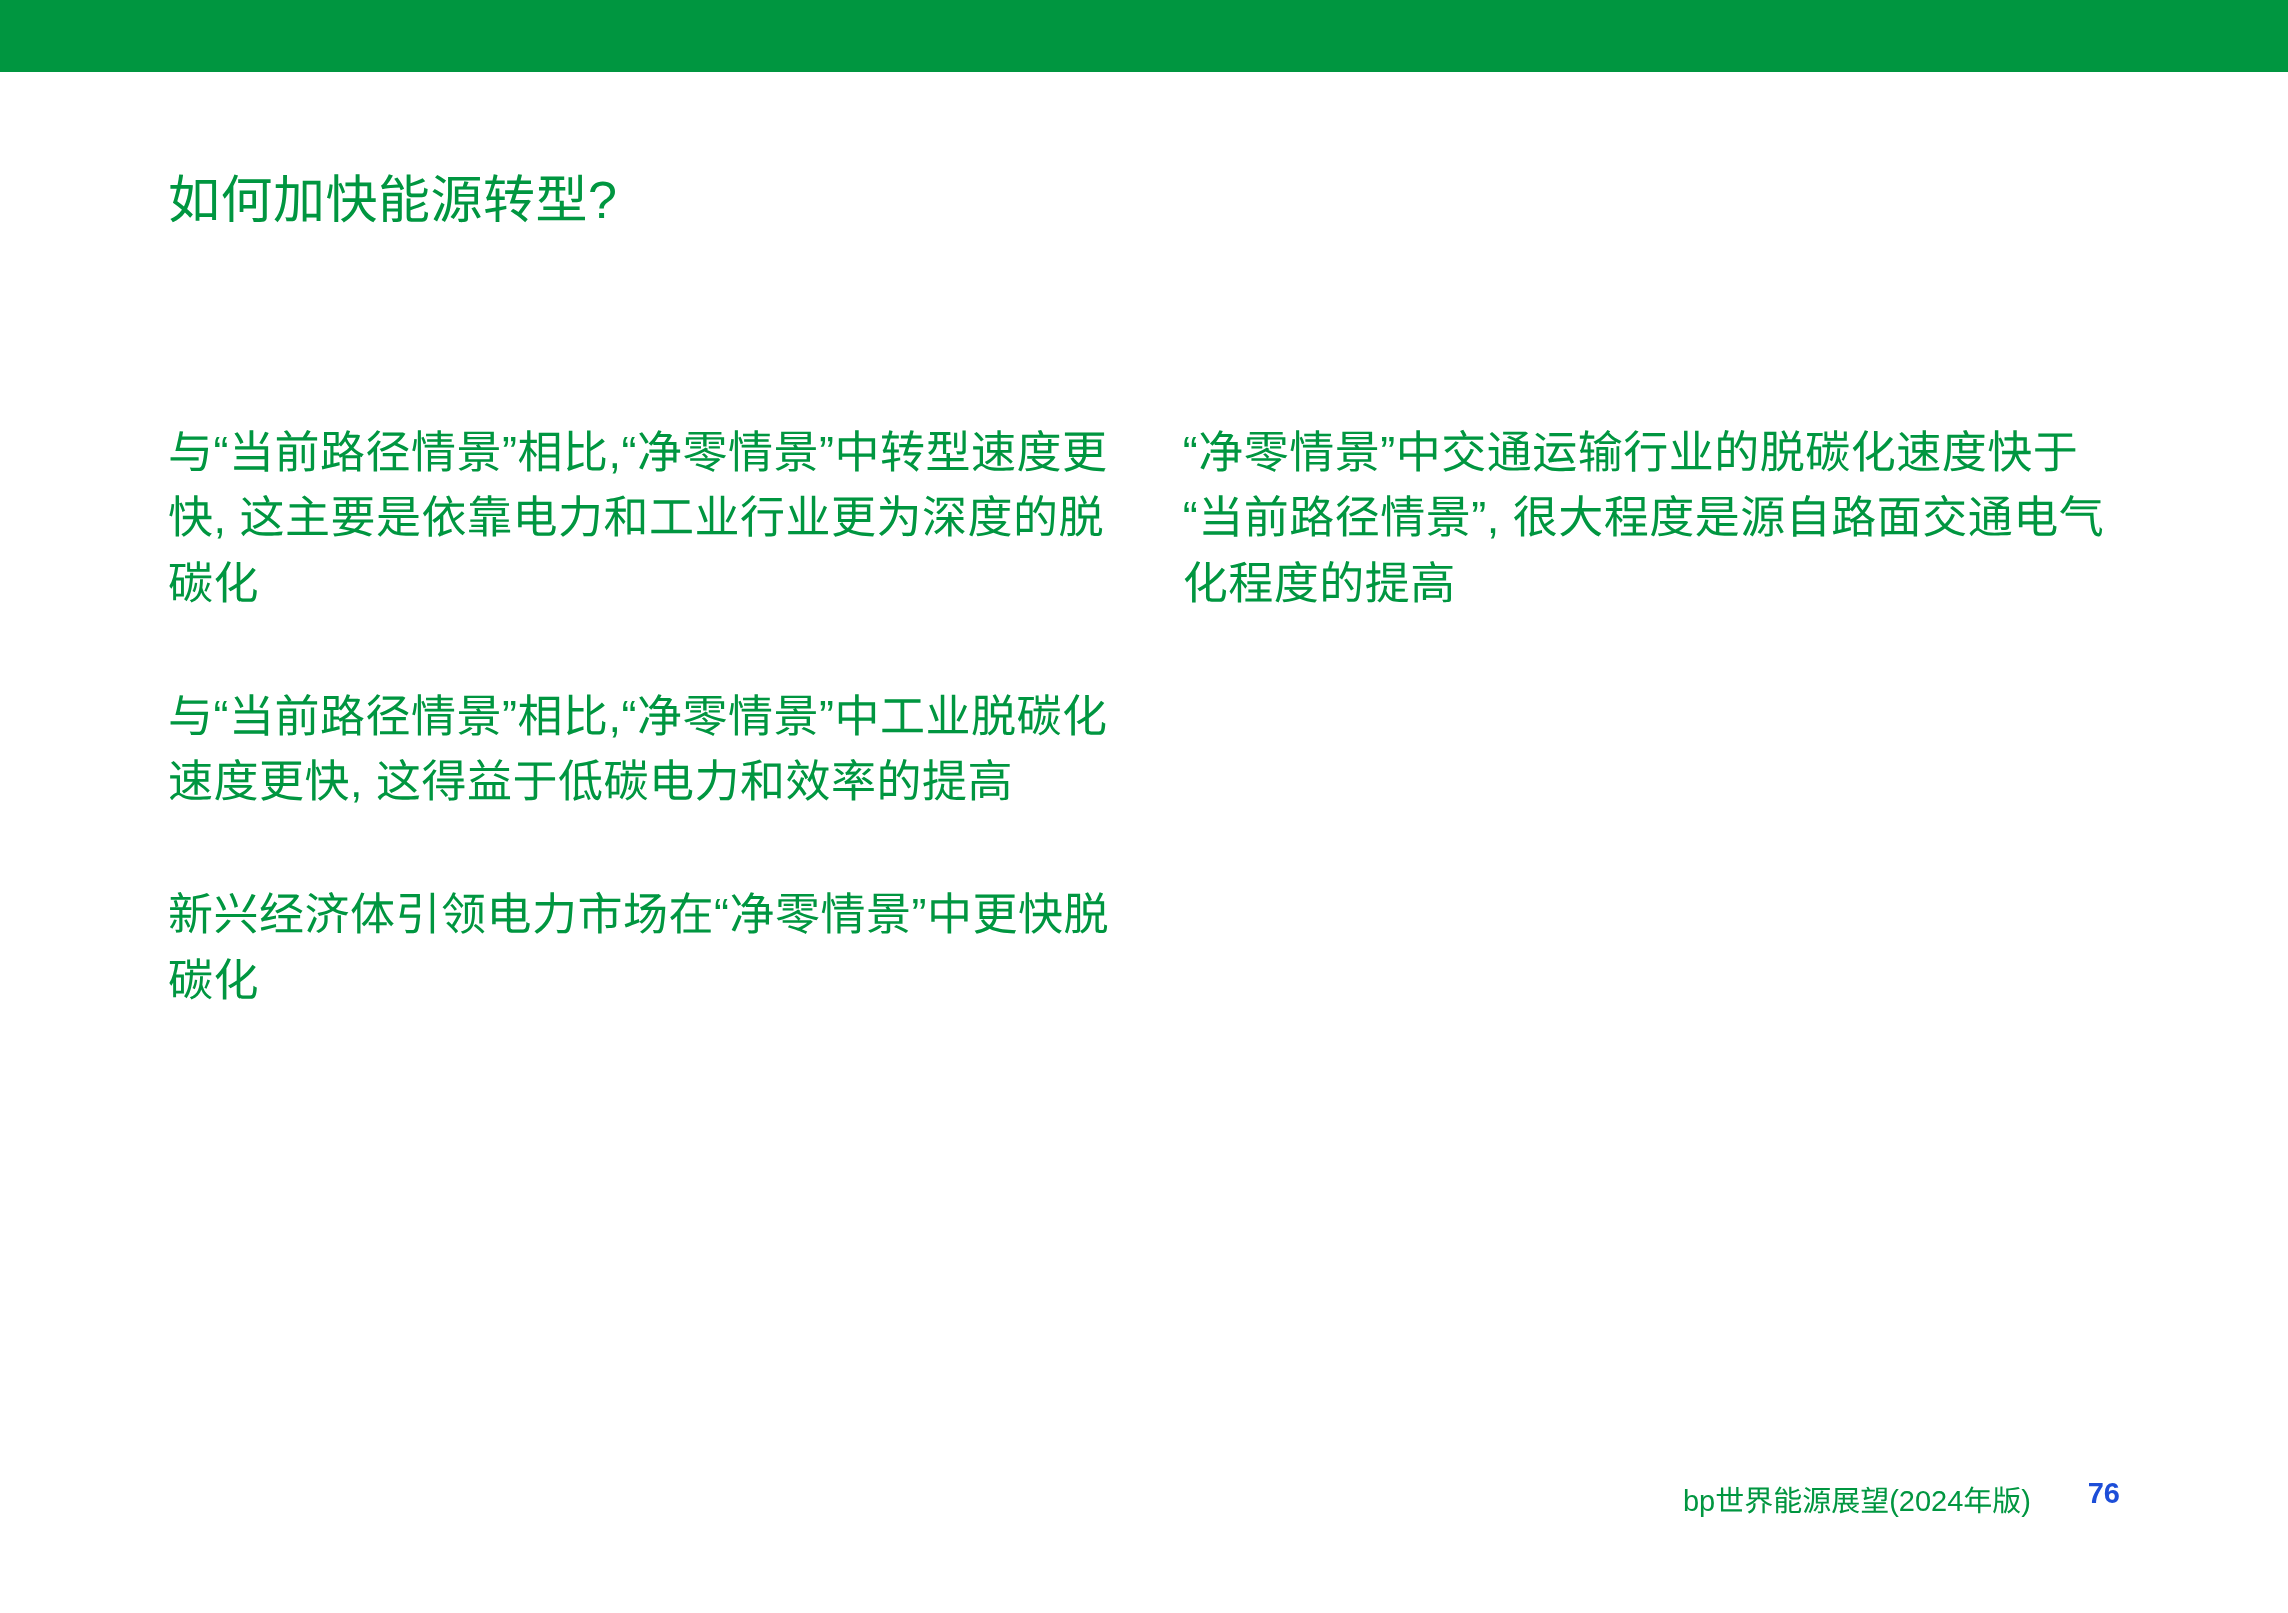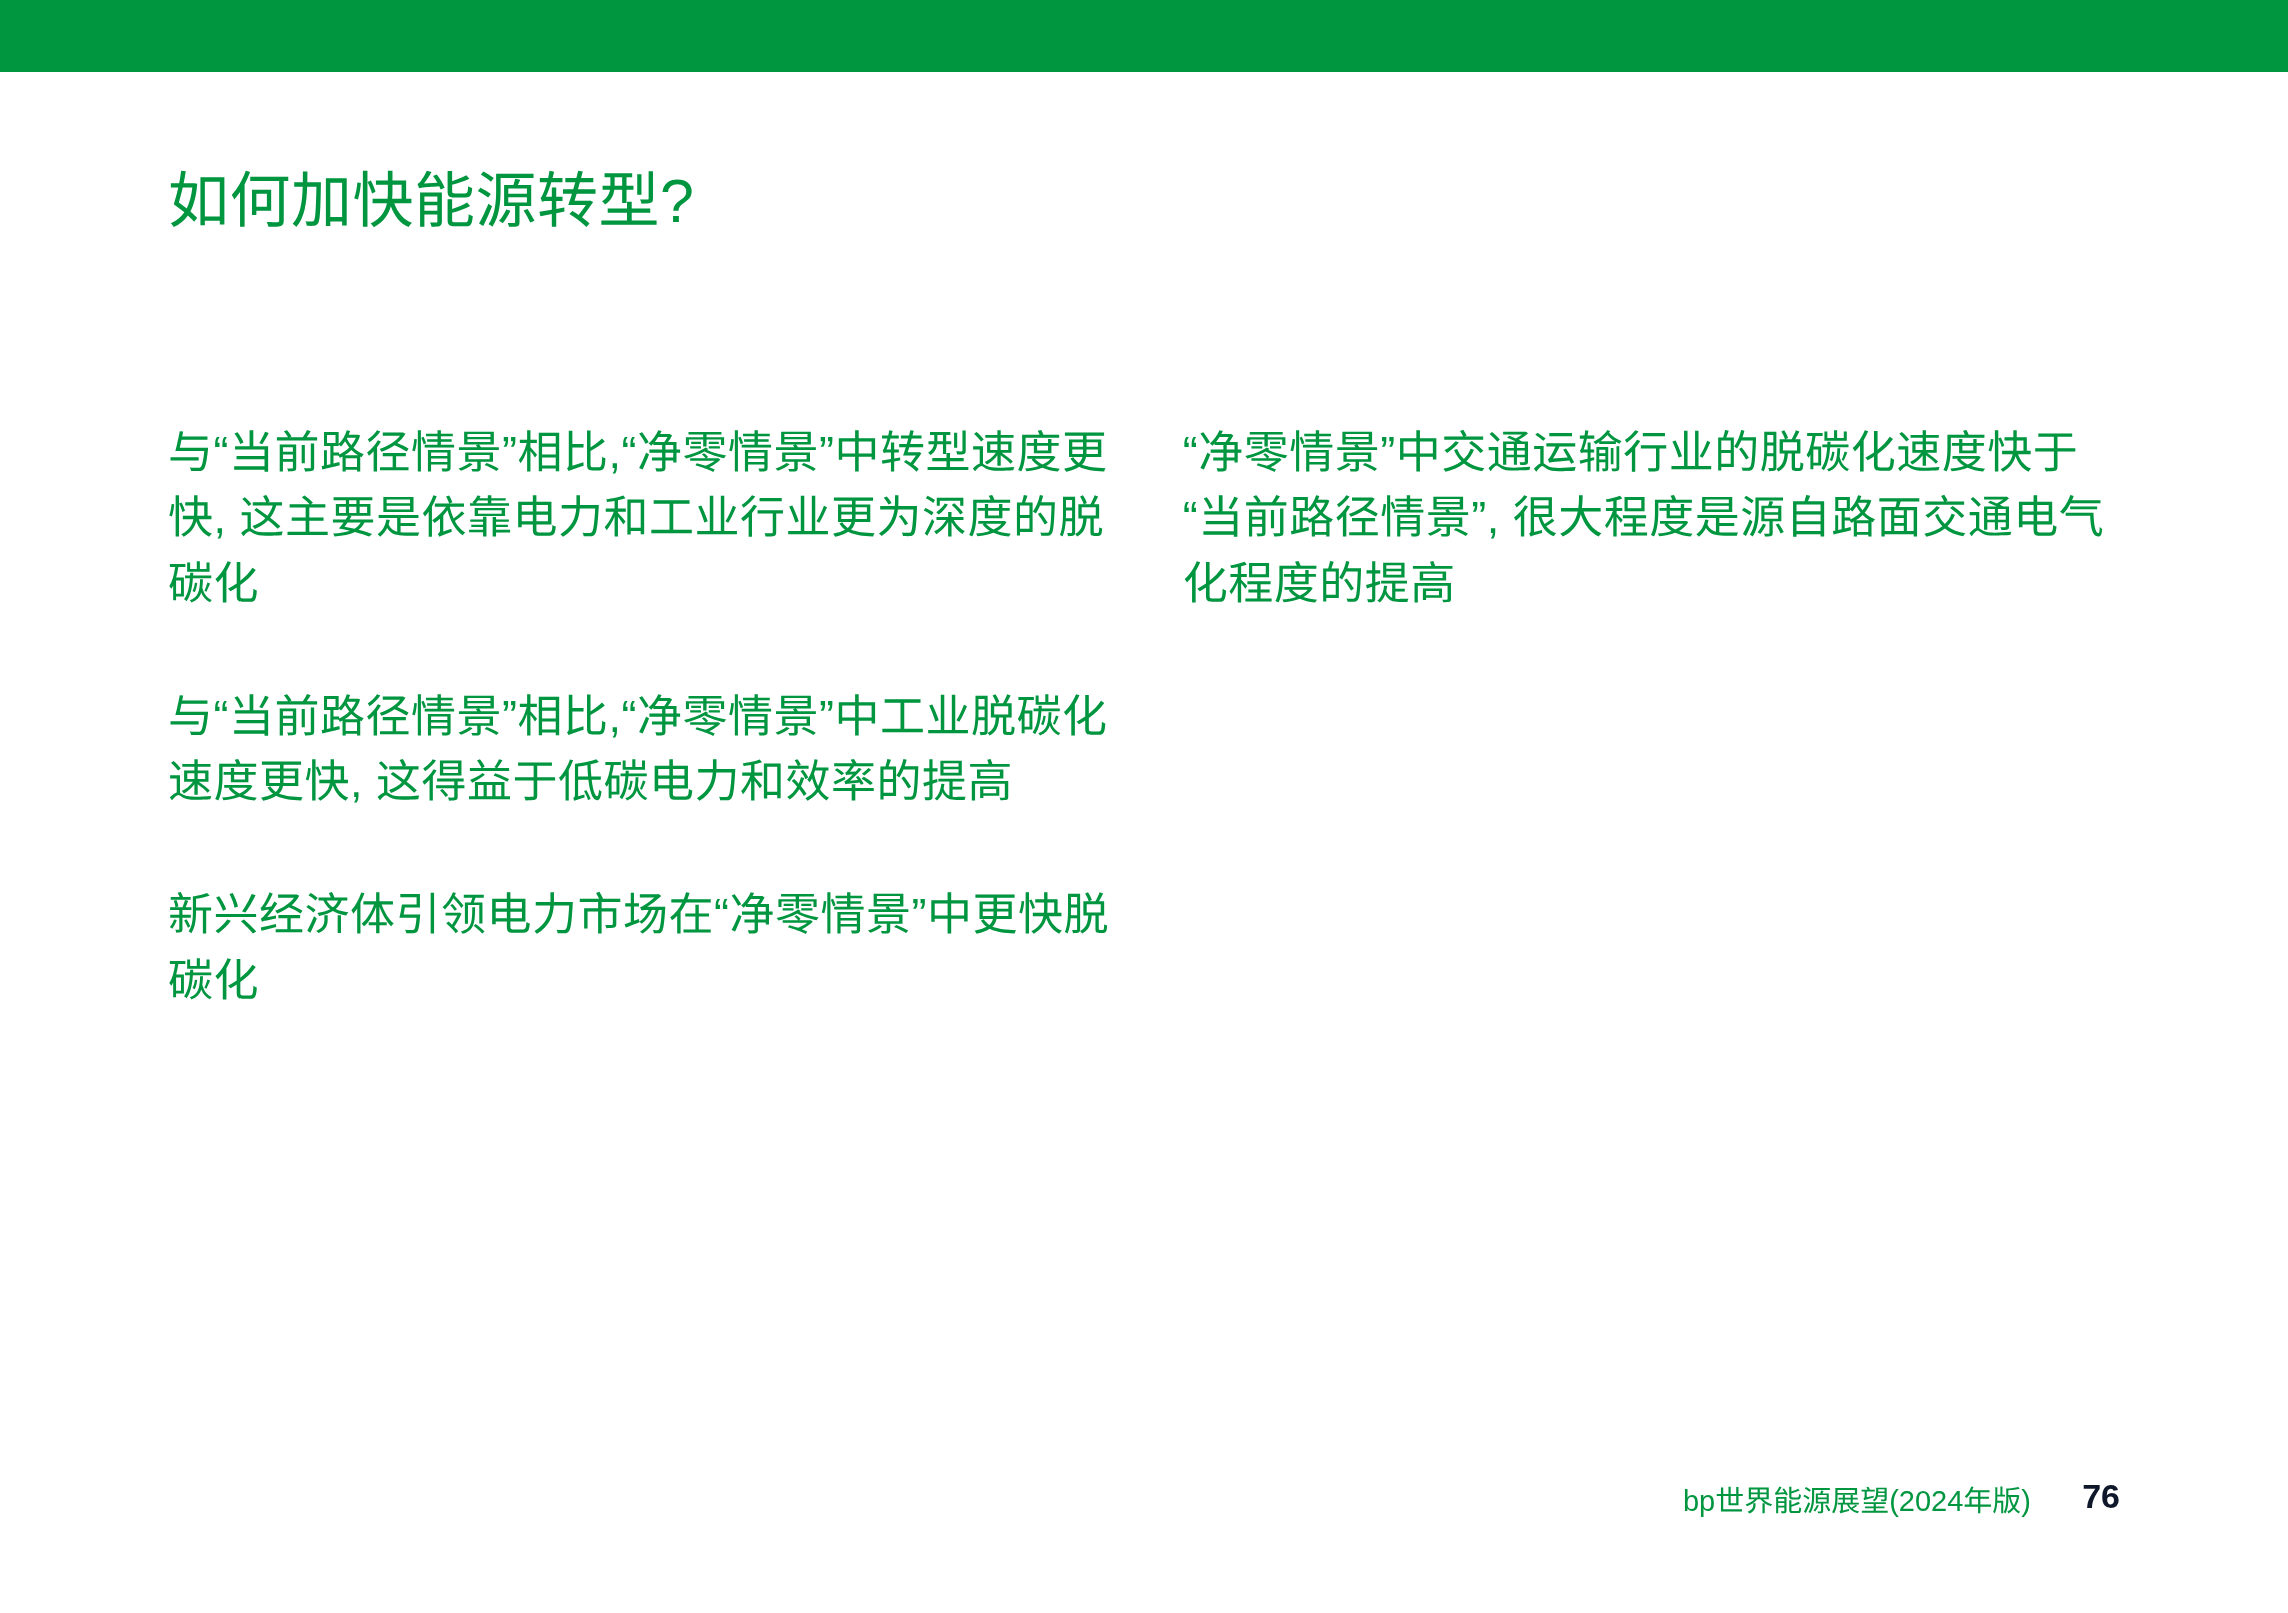--- a/index.html
+++ b/index.html
@@ -25,24 +25,24 @@
   .top-bar {
     position: absolute;
     top: 0;
     left: 0;
     width: 2289px;
     height: 72px;
     background: #009640;
   }
   .title {
     position: absolute;
-    top: 127px;
+    top: 137px;
     left: 168px;
     color: #009640;
-    font-size: 61px;
+    font-size: 52px;
     line-height: 1.1;
     font-weight: 400;
     letter-spacing: 0.5px;
     white-space: nowrap;
   }
   .columns {
     position: absolute;
     top: 420px;
     left: 168px;
     width: 1966px;
@@ -80,22 +80,22 @@
     top: 0;
     color: #009640;
     font-size: 29px;
     font-weight: 400;
     white-space: nowrap;
   }
   .page-number {
     position: absolute;
     right: 138px;
     top: 0;
-    color: #0f172a;
-    font-size: 34px;
+    color: #1d4ed8;
+    font-size: 29px;
     font-weight: 700;
     white-space: nowrap;
   }
 </style>
 </head>
 <body>
 
 <div class="slide">
 
   <div class="top-bar"></div>

